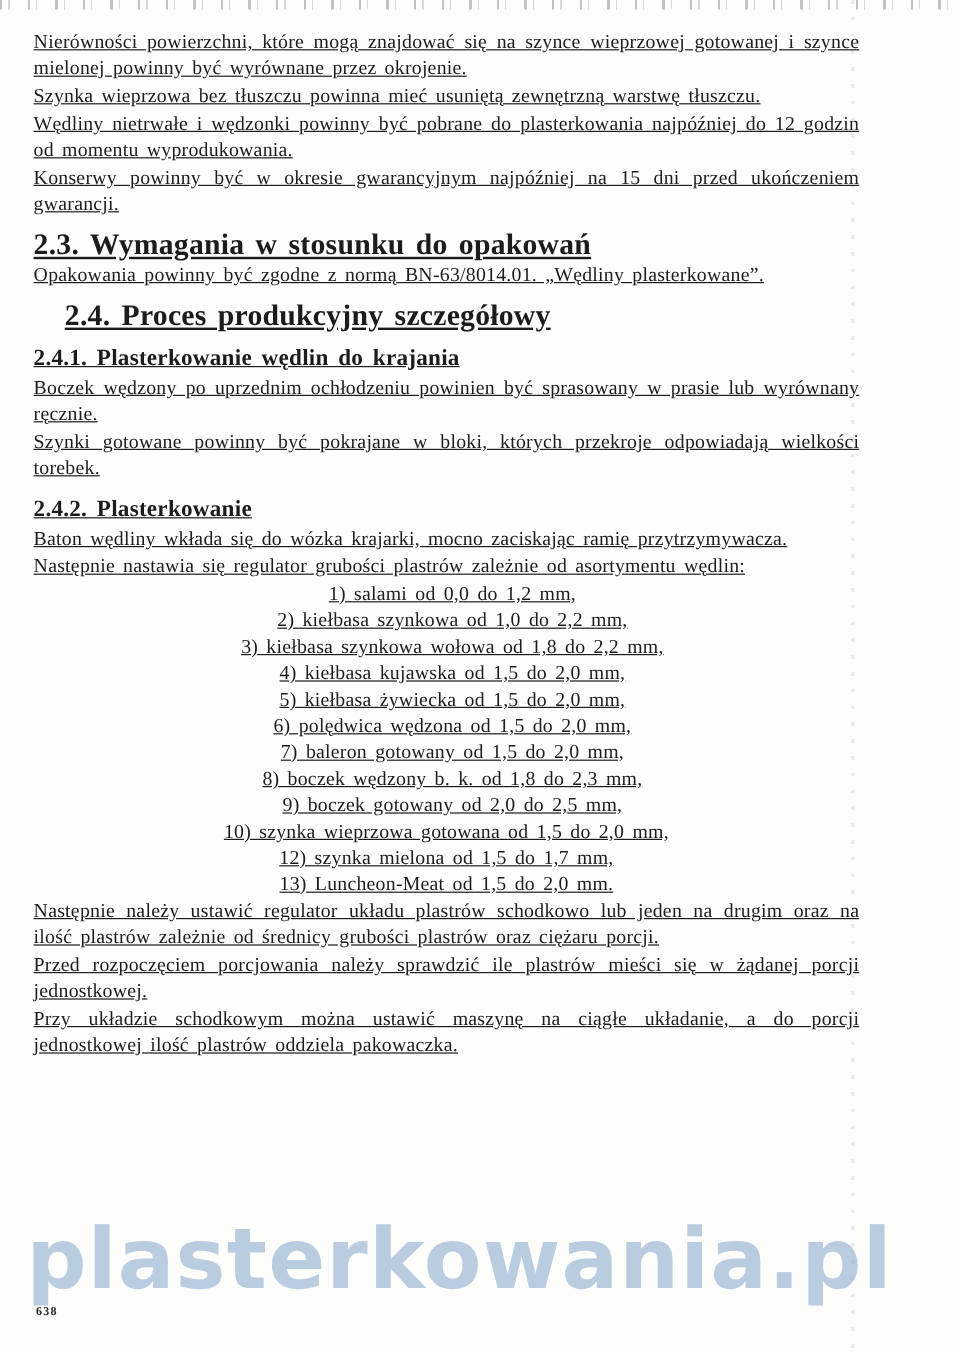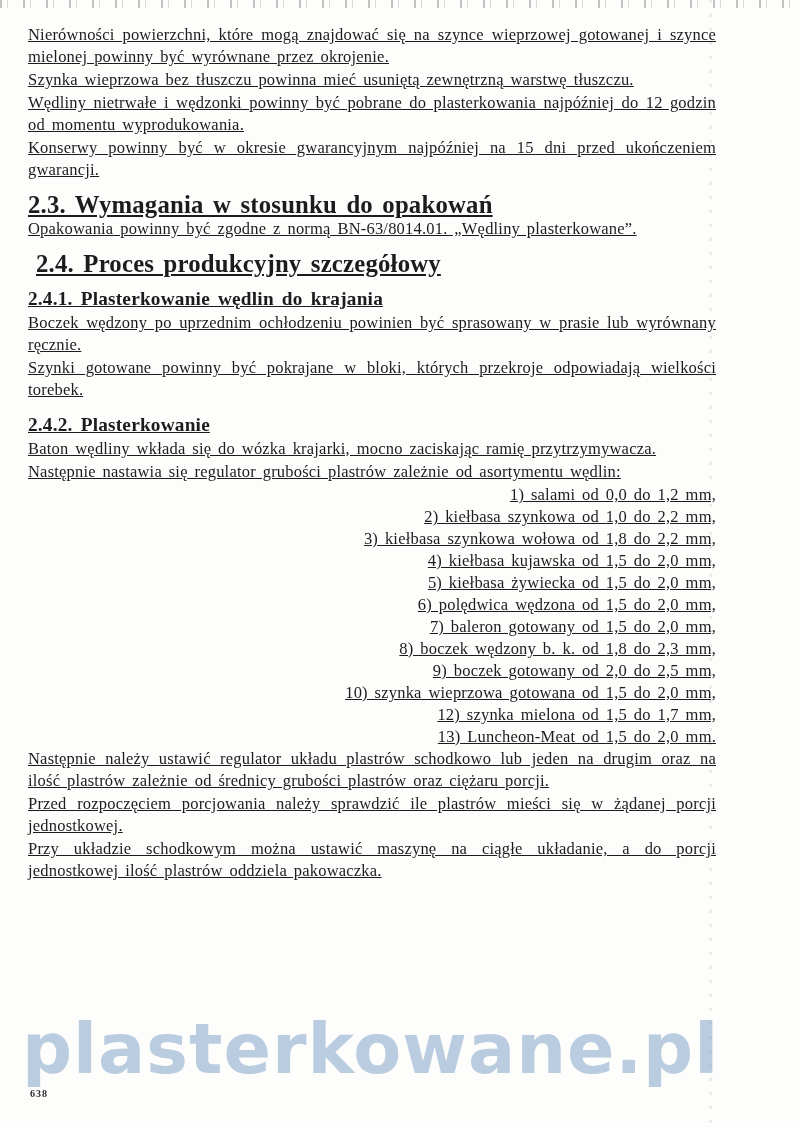--- a/index.html
+++ b/index.html
@@ -48,24 +48,24 @@
   }
 
   .para { margin: 0 0 1px 0; }
 
   .heading {
     font-weight: bold;
     text-align: left;
     margin: 13px 0 2px 0;
     word-spacing: 3px;
   }
-  .heading.indented { margin-left: 8px; }
+  .heading.indented { margin-left: 26px; }
 
   .list { margin: 0; }
-  .list-item { text-align: right; }
+  .list-item { text-align: center; }
   .list-item.d1 { padding-left: 10px; }
   .list-item.d2 { padding-left: 0; }
 
   .watermark {
     position: absolute;
     left: 22px;
     top: 1008px;
     width: 770px;
     font-family: "DejaVu Sans", sans-serif;
     font-weight: bold;
@@ -129,17 +129,17 @@
       <div class="list-item d2">12) szynka mielona od 1,5 do 1,7 mm,</div>
       <div class="list-item d2">13) Luncheon-Meat od 1,5 do 2,0 mm.</div>
     </div>
 
     <p class="para">Następnie należy ustawić regulator układu plastrów schodkowo lub jeden na drugim oraz na ilość plastrów zależnie od średnicy grubości plastrów oraz ciężaru porcji.</p>
     <p class="para">Przed rozpoczęciem porcjowania należy sprawdzić ile plastrów mieści się w żądanej porcji jednostkowej.</p>
     <p class="para">Przy układzie schodkowym można ustawić maszynę na ciągłe układanie, a do porcji jednostkowej ilość plastrów oddziela pakowaczka.</p>
 
   </div>
 
-  <div class="watermark">plasterkowane.pl</div>
+  <div class="watermark">plasterkowania.pl</div>
 
   <div class="page-number">638</div>
 
 </div>
 
 </body></html>

